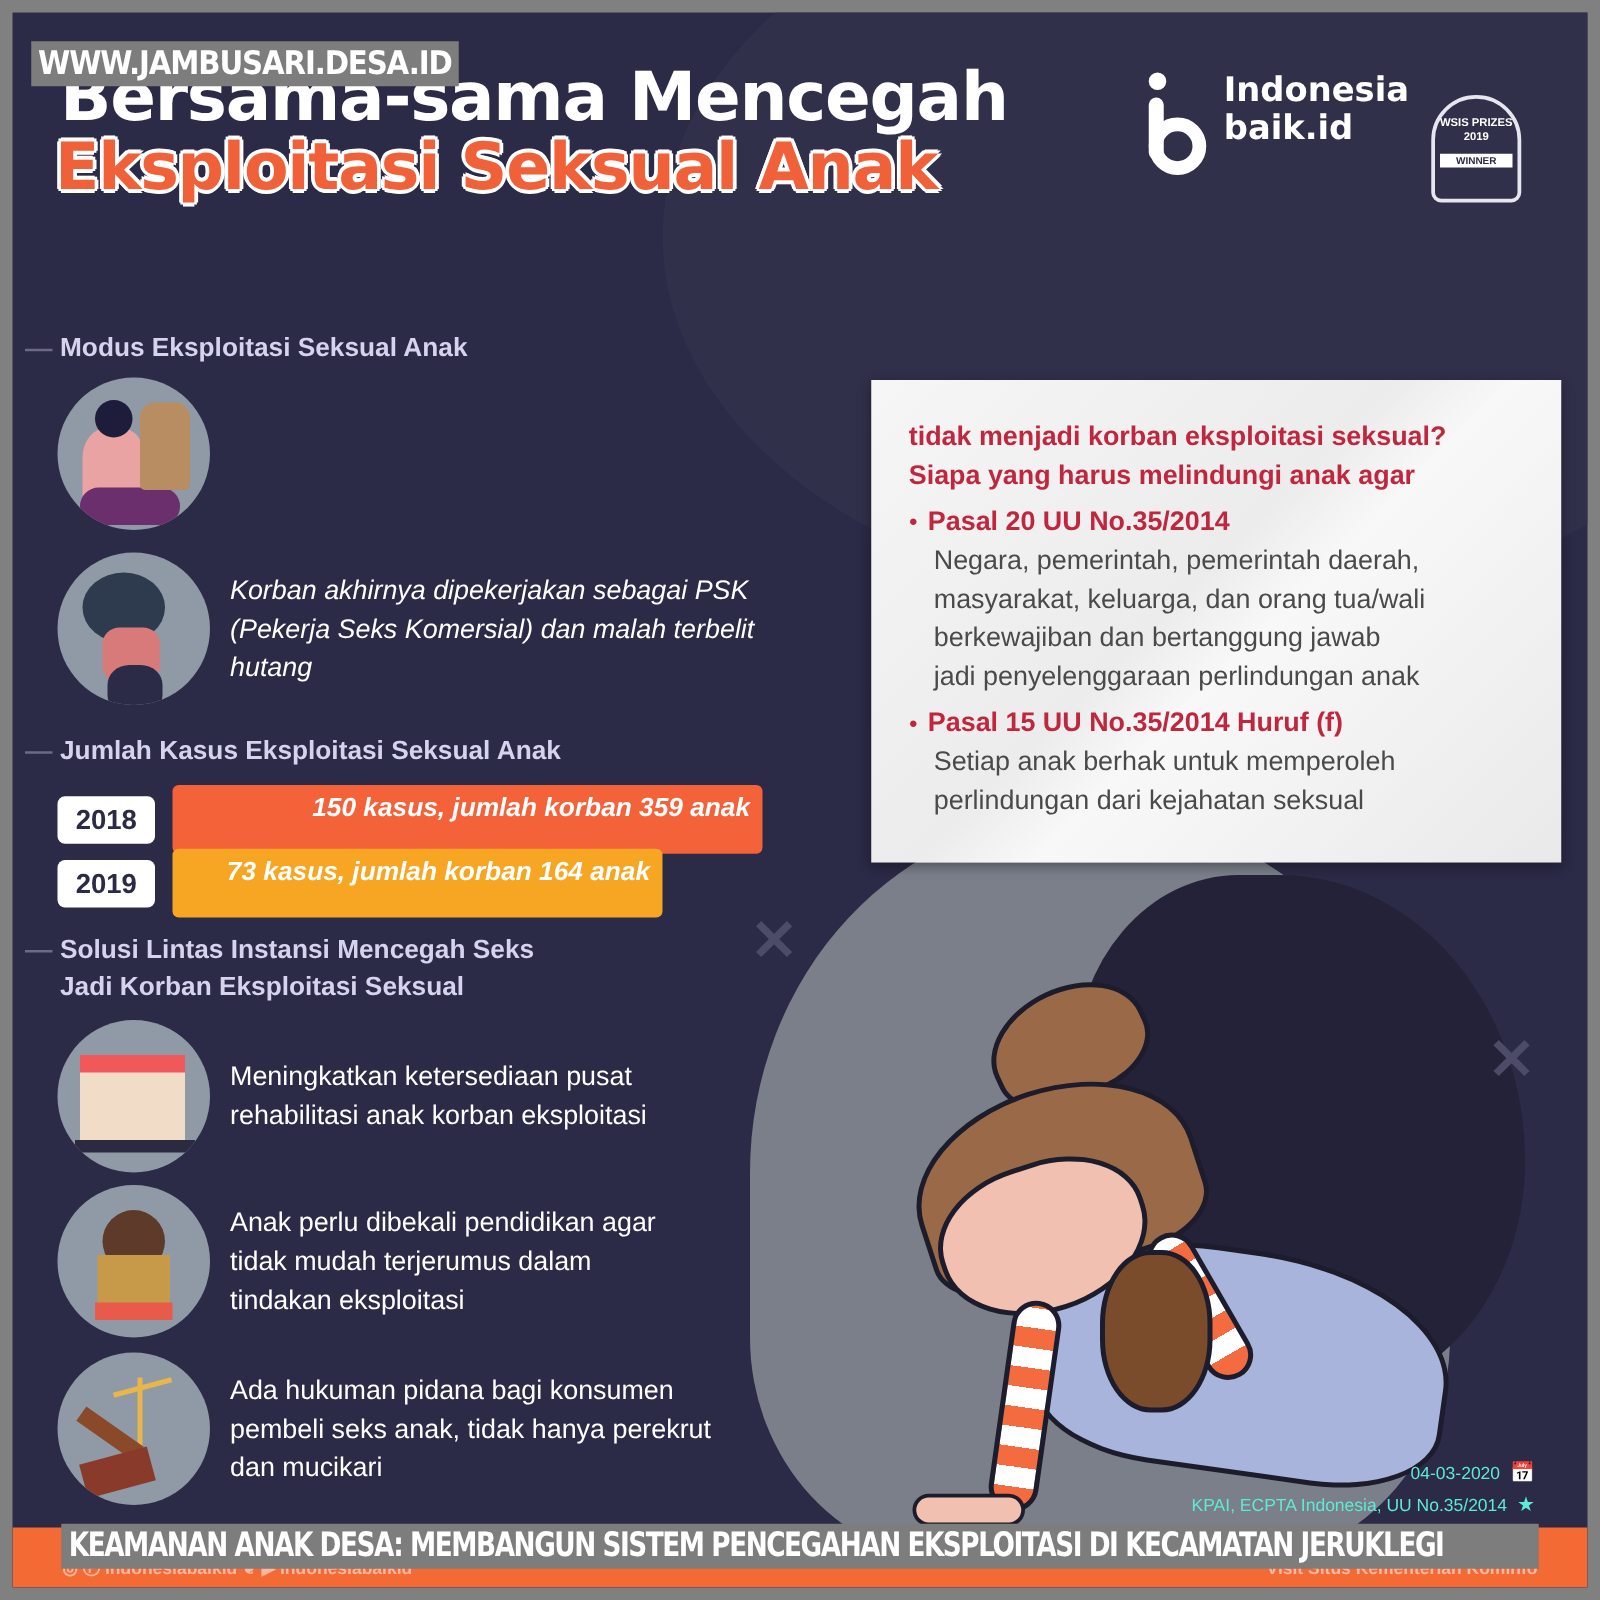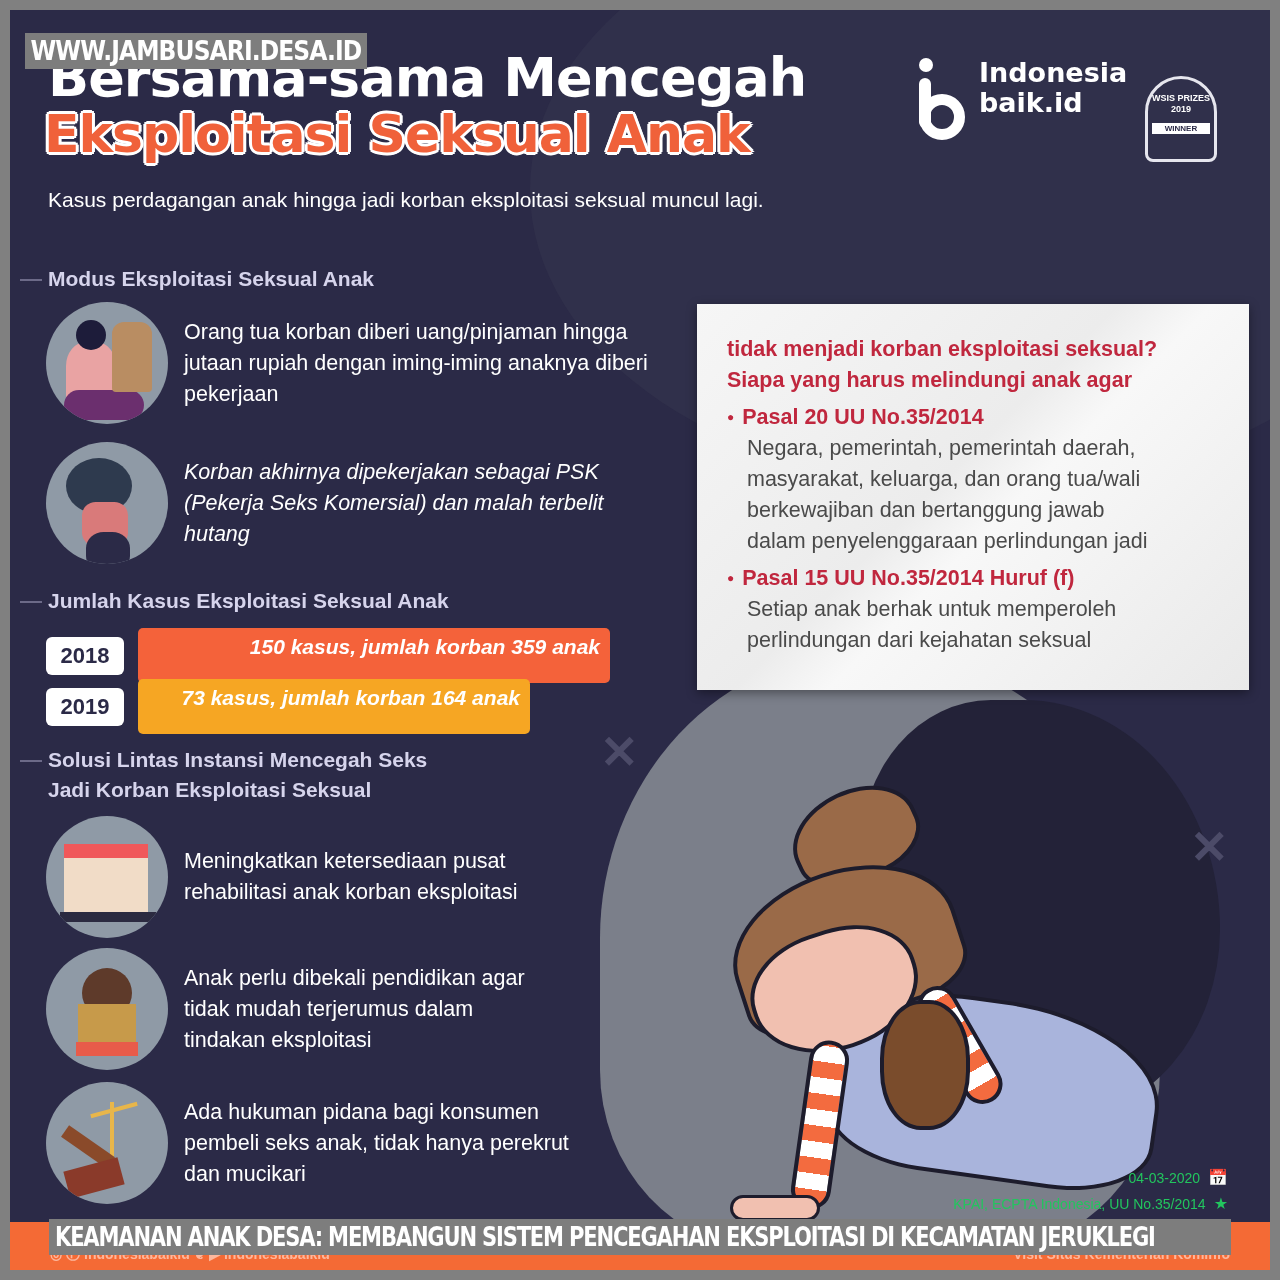--- a/index.html
+++ b/index.html
@@ -59,21 +59,21 @@
   .girl-bun { position: absolute; left: 780px; top: 780px; width: 130px; height: 90px; border-radius: 50% 50% 40% 40%; background: #9a6a48; transform: rotate(-25deg); border: 4px solid #1d1c2c; }
   .girl-face { position: absolute; left: 740px; top: 920px; width: 170px; height: 120px; border-radius: 45% 45% 50% 50%; background: #f1c0b0; transform: rotate(-18deg); border: 4px solid #1d1c2c; }
   .girl-dress { position: absolute; left: 820px; top: 990px; width: 330px; height: 180px; border-radius: 40% 50% 30% 30%; background: #a9b4dc; border: 4px solid #1d1c2c; transform: rotate(8deg); }
   .girl-arm { position: absolute; left: 790px; top: 1030px; width: 40px; height: 170px; border-radius: 20px; border: 4px solid #1d1c2c;
     background: repeating-linear-gradient(0deg, #f36b3f 0 16px, #ffffff 16px 32px); transform: rotate(8deg); }
   .girl-arm2 { position: absolute; left: 930px; top: 970px; width: 40px; height: 130px; border-radius: 20px; border: 4px solid #1d1c2c;
     background: repeating-linear-gradient(0deg, #f36b3f 0 16px, #ffffff 16px 32px); transform: rotate(-30deg); }
   .teddy { position: absolute; left: 870px; top: 990px; width: 90px; height: 130px; border-radius: 45%; background: #7a4c2c; border: 4px solid #1d1c2c; }
   .hand { position: absolute; left: 720px; top: 1185px; width: 90px; height: 26px; border-radius: 14px; background: #f1c0b0; border: 3px solid #1d1c2c; }
 
-  .meta { position: absolute; right: 42px; color: #22c55e; font-size: 14px; display: flex; align-items: center; gap: 8px; }
+  .meta { position: absolute; right: 42px; color: #5eead4; font-size: 14px; display: flex; align-items: center; gap: 8px; }
   .meta .ic { font-size: 16px; }
 
   .footer { position: absolute; left: 0; top: 1212px; width: 1260px; height: 48px; background: #f46a35; }
   .footer-social { position: absolute; left: 40px; top: 24px; color: #ffd1c0; font-size: 14px; font-weight: bold; opacity: .75; }
   .footer-right { position: absolute; right: 40px; top: 24px; color: #ffd1c0; font-size: 14px; font-weight: bold; opacity: .75; }
 
   .wm-top { position: absolute; left: 25px; top: 33px; height: 36px; background: #7d7d7d; color: #fff; font-weight: bold; font-size: 26px; line-height: 36px; padding: 0 6px; font-family: "DejaVu Sans", sans-serif; letter-spacing: -1px; transform: scaleX(.9); transform-origin: left center; }
   .wm-bottom { position: absolute; left: 49px; top: 1219px; width: 1182px; height: 36px; background: #7d7d7d; color: #fff; font-weight: bold; font-size: 27px; line-height: 36px; padding: 0 6px; font-family: "DejaVu Sans", sans-serif; white-space: nowrap; overflow: hidden; letter-spacing: -1.5px; }
   .wm-bottom span { display: inline-block; transform: scaleX(.78); transform-origin: left center; }
 </style>
@@ -100,33 +100,31 @@
       <div>Indonesia</div>
       <div>baik.id</div>
     </div>
   </div>
   <div class="award">
     <div>WSIS PRIZES 2019</div>
     <div class="ribbon">WINNER</div>
   </div>
 
   <div class="intro">
-    <div>Kasus perdagangan anak hingga jadi korban eksploitasi seksual muncul lagi.</div>
   </div>
 
   <div class="section-head" style="top:254px;">Modus Eksploitasi Seksual Anak</div>
 
   <div class="item" style="top:292px;">
     <div class="circle">
       <div style="position:absolute;left:20px;top:40px;width:50px;height:60px;background:#e9a3a3;border-radius:40% 40% 10% 10%;"></div>
       <div style="position:absolute;left:18px;top:88px;width:80px;height:30px;background:#6b2f6e;border-radius:20px;"></div>
       <div style="position:absolute;left:30px;top:18px;width:30px;height:30px;background:#1d1c3a;border-radius:50%;"></div>
       <div style="position:absolute;left:66px;top:20px;width:40px;height:70px;background:#b98d62;border-radius:12px 12px 4px 4px;"></div>
     </div>
-    <div class="item-text" style="width:470px;">Orang tua korban diberi uang/pinjaman hingga jutaan rupiah dengan iming-iming anaknya diberi pekerjaan</div>
   </div>
 
   <div class="item" style="top:432px;">
     <div class="circle">
       <div style="position:absolute;left:20px;top:16px;width:66px;height:56px;background:#2e3a4e;border-radius:50%;"></div>
       <div style="position:absolute;left:36px;top:60px;width:46px;height:44px;background:#d97a7a;border-radius:30%;"></div>
       <div style="position:absolute;left:40px;top:90px;width:44px;height:40px;background:#2b2a47;border-radius:40%;"></div>
     </div>
     <div class="item-text" style="width:460px;font-style:italic;">Korban akhirnya dipekerjakan sebagai PSK (Pekerja Seks Komersial) dan malah terbelit hutang</div>
   </div>
@@ -177,21 +175,21 @@
   <div class="paper">
     <div class="paper-q">
       <div>tidak menjadi korban eksploitasi seksual?</div>
       <div>Siapa yang harus melindungi anak agar</div>
     </div>
     <div class="paper-law">Pasal 20 UU No.35/2014</div>
     <div class="paper-desc">
       <div>Negara, pemerintah, pemerintah daerah,</div>
       <div>masyarakat, keluarga, dan orang tua/wali</div>
       <div>berkewajiban dan bertanggung jawab</div>
-      <div>dalam penyelenggaraan perlindungan jadi</div>
+      <div>jadi penyelenggaraan perlindungan anak</div>
     </div>
     <div class="paper-law">Pasal 15 UU No.35/2014 Huruf (f)</div>
     <div class="paper-desc">
       <div>Setiap anak berhak untuk memperoleh</div>
       <div>perlindungan dari kejahatan seksual</div>
     </div>
   </div>
 
   <div>
     <div class="girl-dress"></div>

